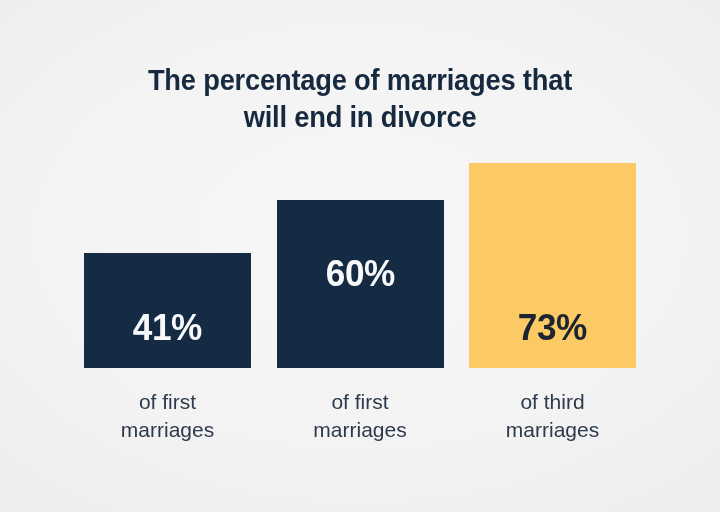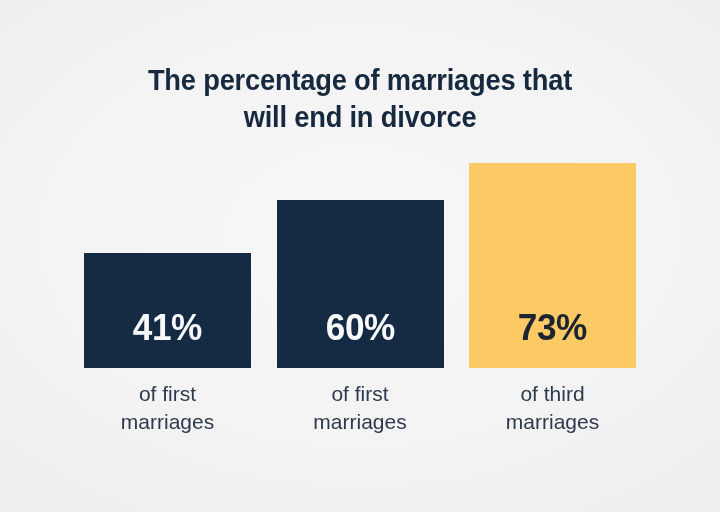--- a/index.html
+++ b/index.html
@@ -108,21 +108,21 @@
   }
 
   .caption {
     width: 167px;
     text-align: center;
     color: #2c3a4b;
     font-family: "Liberation Sans", sans-serif;
     font-weight: normal;
     font-size: 21px;
     line-height: 28px;
-    padding-top: 12px;
+    padding-top: 20px;
     white-space: pre-line;
   }
 </style>
 </head>
 <body>
 
 <div id="infographic" style="background-color: rgb(243, 243, 243); text-decoration: underline;">
 
   <div class="chart-title" style="color: rgb(23, 41, 63);">The percentage of marriages that
 will end in divorce</div>
@@ -131,21 +131,21 @@
 
     <div class="bars-row">
 
       <div class="bar-col">
         <div class="bar navy" style="height: 115px; background: rgb(20, 43, 67);">
           <span class="bar-value light" style="color: rgb(247, 249, 251);">41%</span>
         </div>
       </div>
 
       <div class="bar-col">
-        <div class="bar navy" style="height: 168px; background: rgb(20, 43, 67);">
+        <div class="bar navy" style="height: 168px; background: rgb(20, 43, 67); align-items: center;">
           <span class="bar-value light" style="color: rgb(247, 249, 251);">60%</span>
         </div>
       </div>
 
       <div class="bar-col">
         <div class="bar yellow" style="height: 205px; background: rgb(251, 202, 101);">
           <span class="bar-value dark" style="color: rgb(27, 36, 48);">73%</span>
         </div>
       </div>
 

